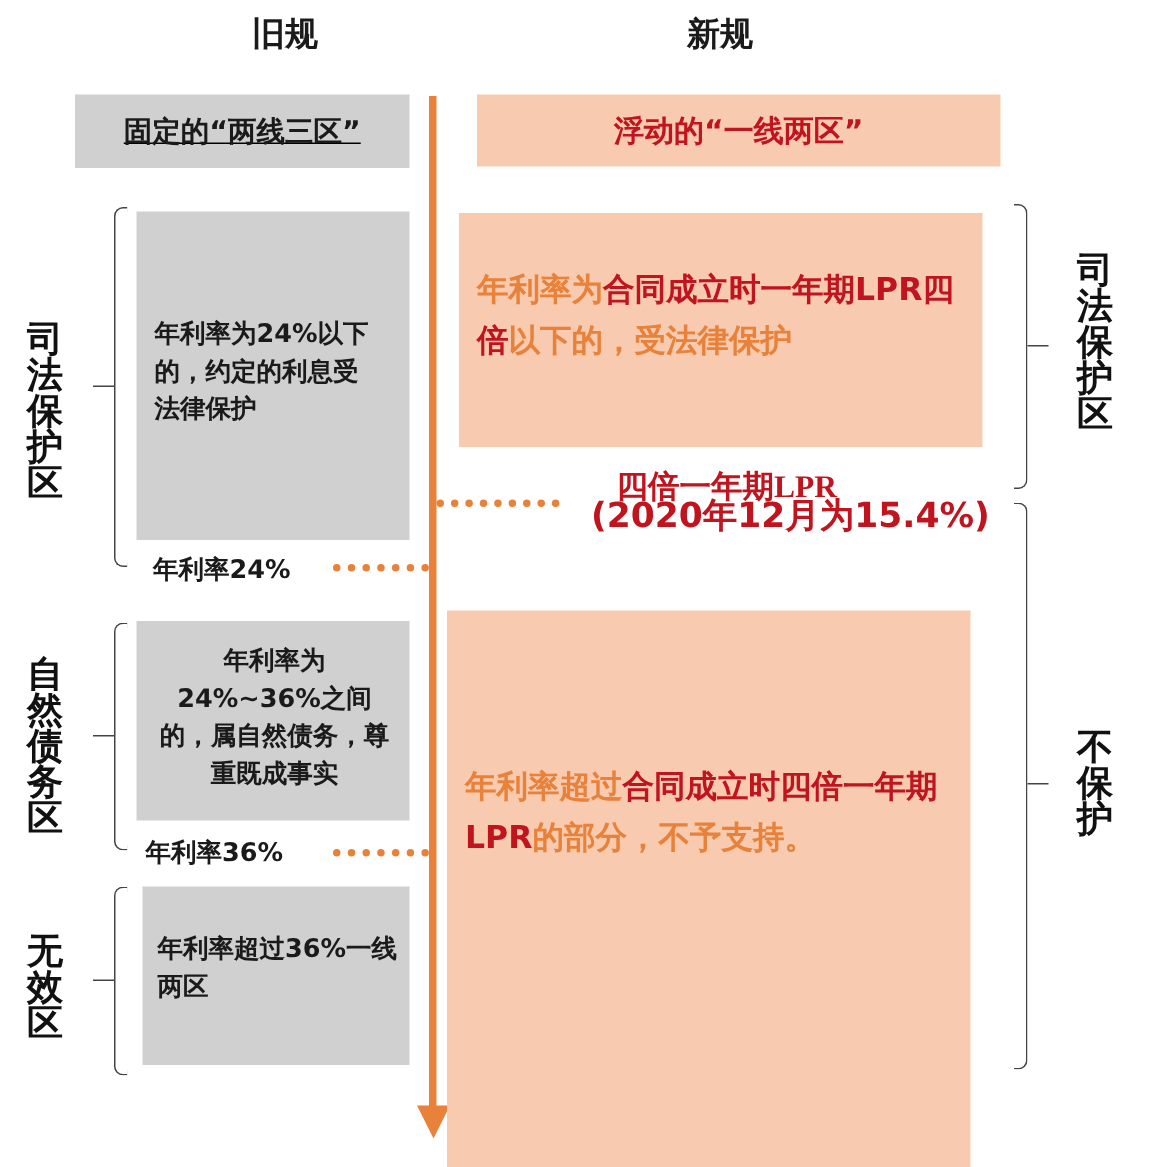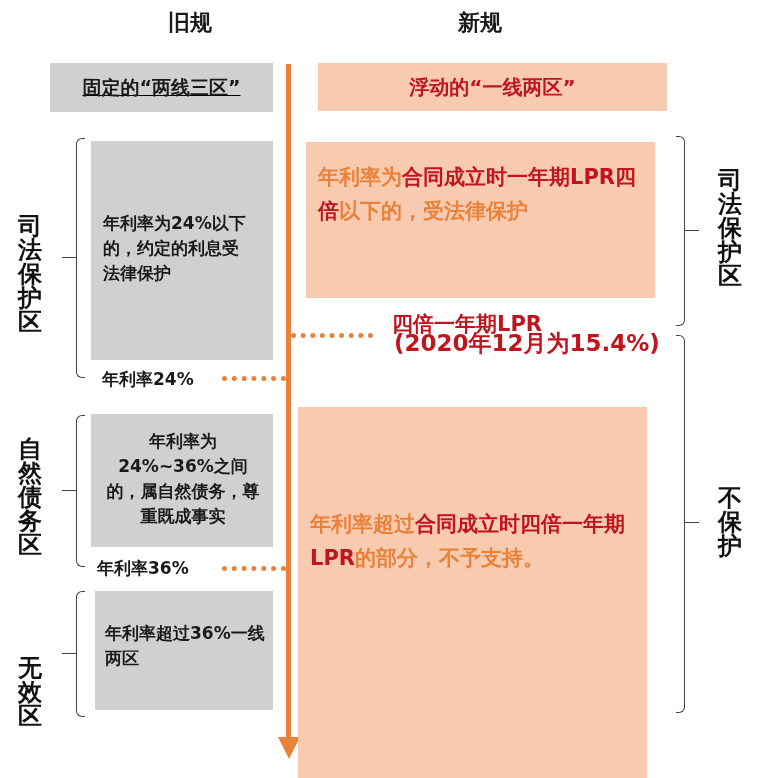--- a/index.html
+++ b/index.html
@@ -47,38 +47,38 @@
 
 <div class="abs vlabel" style="left:18px; top:437px;">自然债务区</div>
 <div class="abs brace" style="left:76px; top:415px; width:8px; height:150px;"></div>
 <div class="abs tick" style="left:62px; top:490px; width:14px;"></div>
 <div class="abs gray-box" style="left:91px; top:414px; width:182px; height:133px;">
   <div class="box-text" style="padding:15px 10px 0 12px;text-align:center;">年利率为24%~36%之间的，属自然债务，尊重既成事实</div>
 </div>
 <div class="abs rate-label" style="left:97px; top:557px;">年利率36%</div>
 <div class="abs dots" style="left:222px; top:566px; width:64px;"></div>
 
-<div class="abs vlabel" style="left:18px; top:656px;">无效区</div>
+<div class="abs vlabel" style="left:18px; top:622px;">无效区</div>
 <div class="abs brace" style="left:76px; top:591px; width:8px; height:124px;"></div>
 <div class="abs tick" style="left:62px; top:653px; width:14px;"></div>
 <div class="abs gray-box" style="left:95px; top:591px; width:178px; height:119px;">
   <div class="box-text" style="padding:30px 8px 0 10px;">年利率超过36%一线两区</div>
 </div>
 
 <div class="abs peach-box" style="left:306px; top:142px; width:349px; height:156px;">
-  <div class="new-text" style="padding:18px 12px 0 12px;">
+  <div class="new-text" style="padding:34px 12px 0 12px;">
     <span class="orange">年利率为</span><span class="red">合同成立时一年期LPR四倍</span><span class="orange">以下的，受法律保护</span>
   </div>
 </div>
 <div class="abs brace-r" style="left:676px; top:136px; width:8px; height:188px;"></div>
 <div class="abs tick" style="left:685px; top:230px; width:14px;"></div>
 <div class="abs vlabel" style="left:718px; top:168px;">司法保护区</div>
 
 <div class="abs dots" style="left:291px; top:333px; width:82px;"></div>
-<div class="abs red" style="left:392px; top:310px; font-size:21px;">四倍一年期LPR</div>
+<div class="abs red" style="left:411px; top:310px; font-size:21px;font-family:Liberation Serif, serif;">四倍一年期LPR</div>
 <div class="abs red" style="left:394px; top:328px; font-size:23px;">(2020年12月为15.4%)</div>
 
 <div class="abs peach-box" style="left:298px; top:371px; width:349px; height:398px;margin-top:36px;">
   <div class="new-text" style="padding:100px 12px 0 12px;">
     <span class="orange">年利率超过</span><span class="red">合同成立时四倍一年期LPR</span><span class="orange">的部分，不予支持。</span>
   </div>
 </div>
 <div class="abs brace-r" style="left:676px; top:335px; width:8px; height:376px;"></div>
 <div class="abs tick" style="left:685px; top:522px; width:14px;"></div>
 <div class="abs vlabel" style="left:718px; top:486px;">不保护</div>

